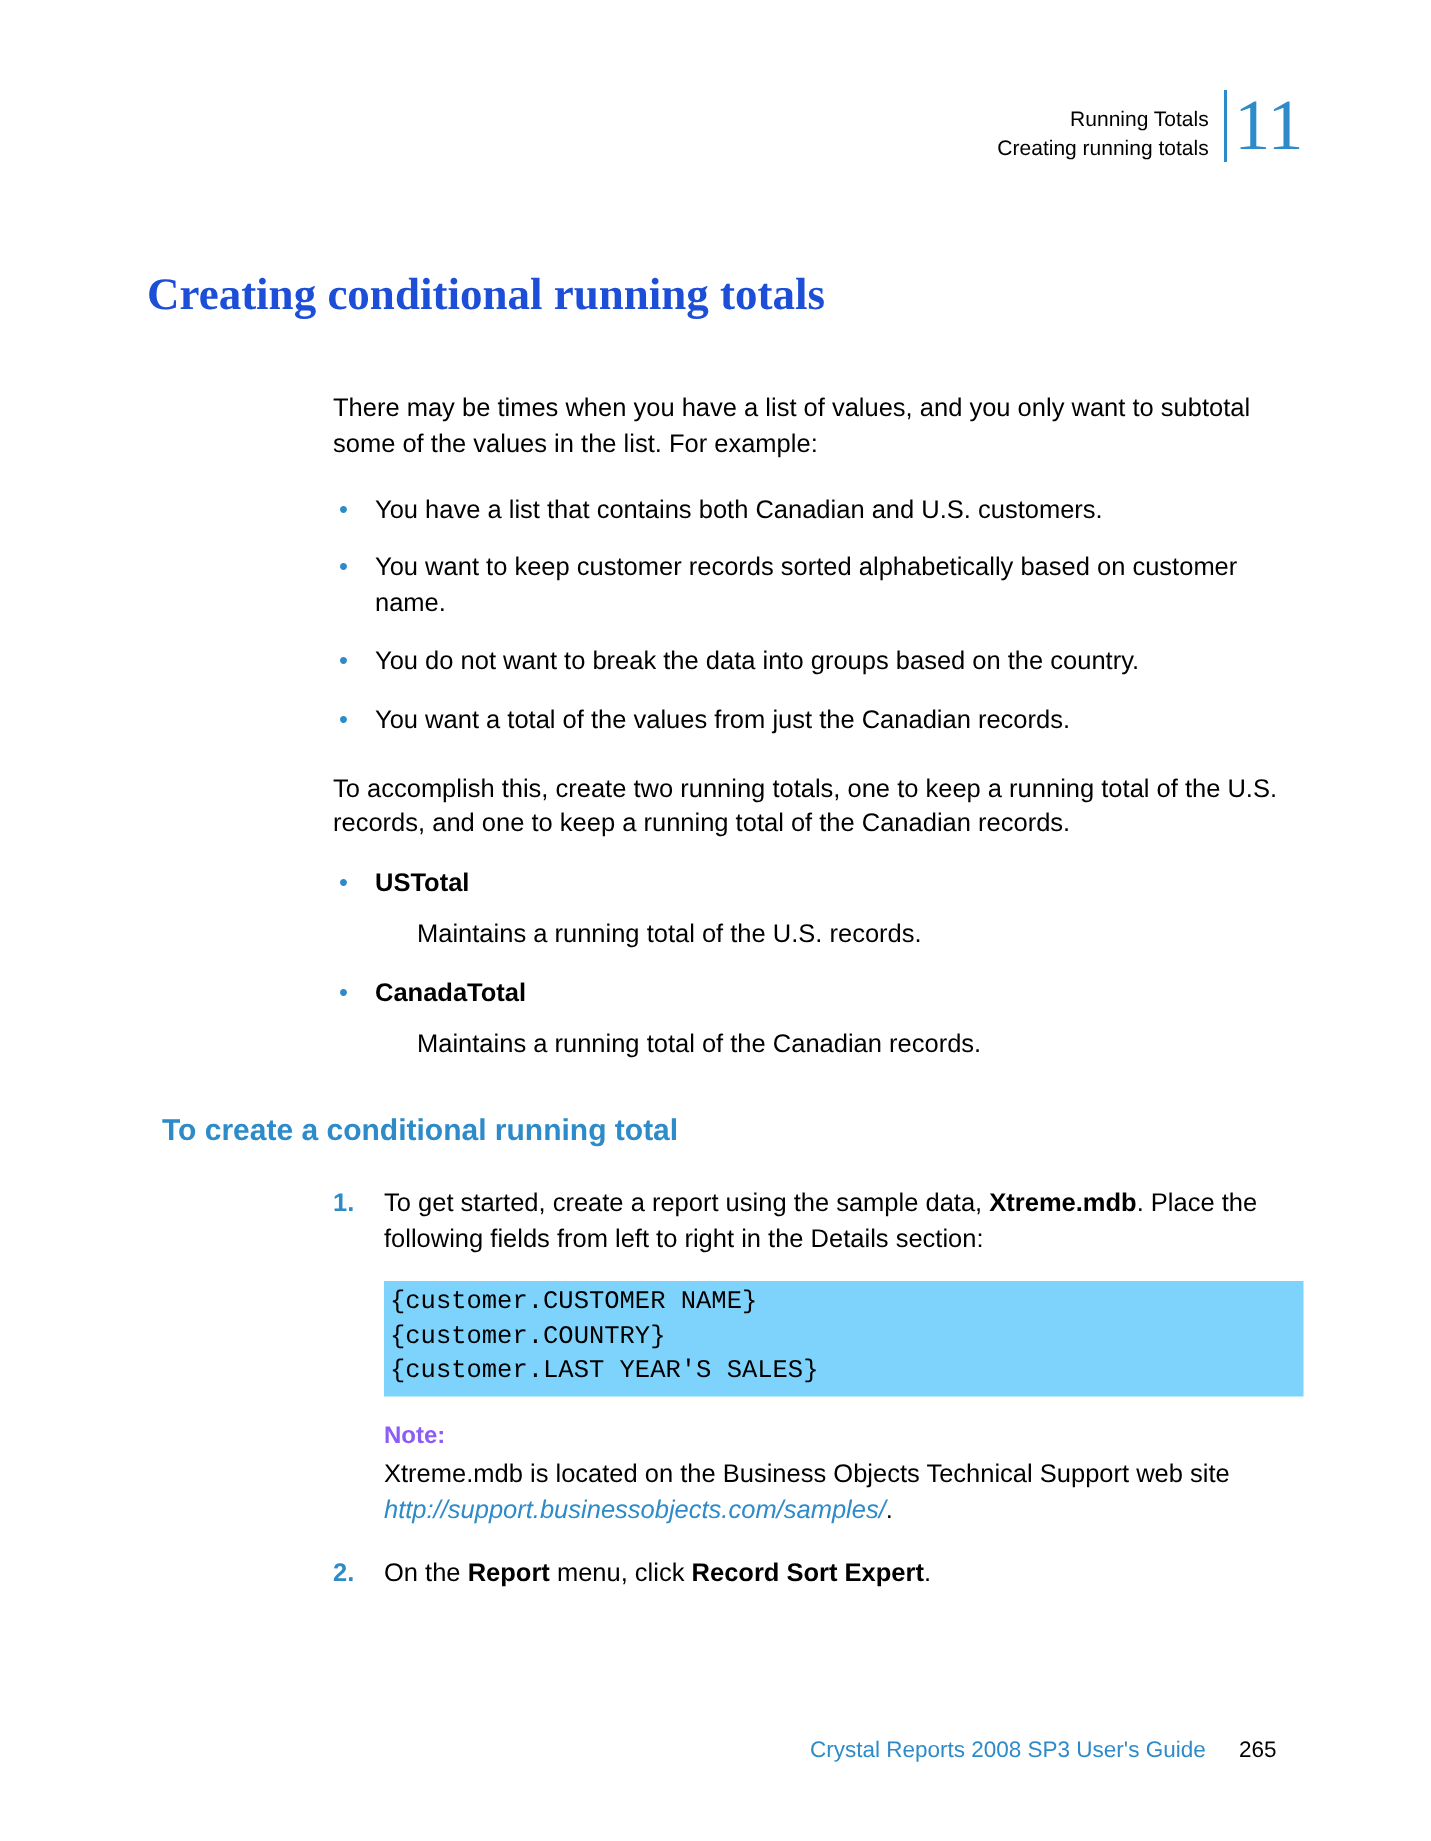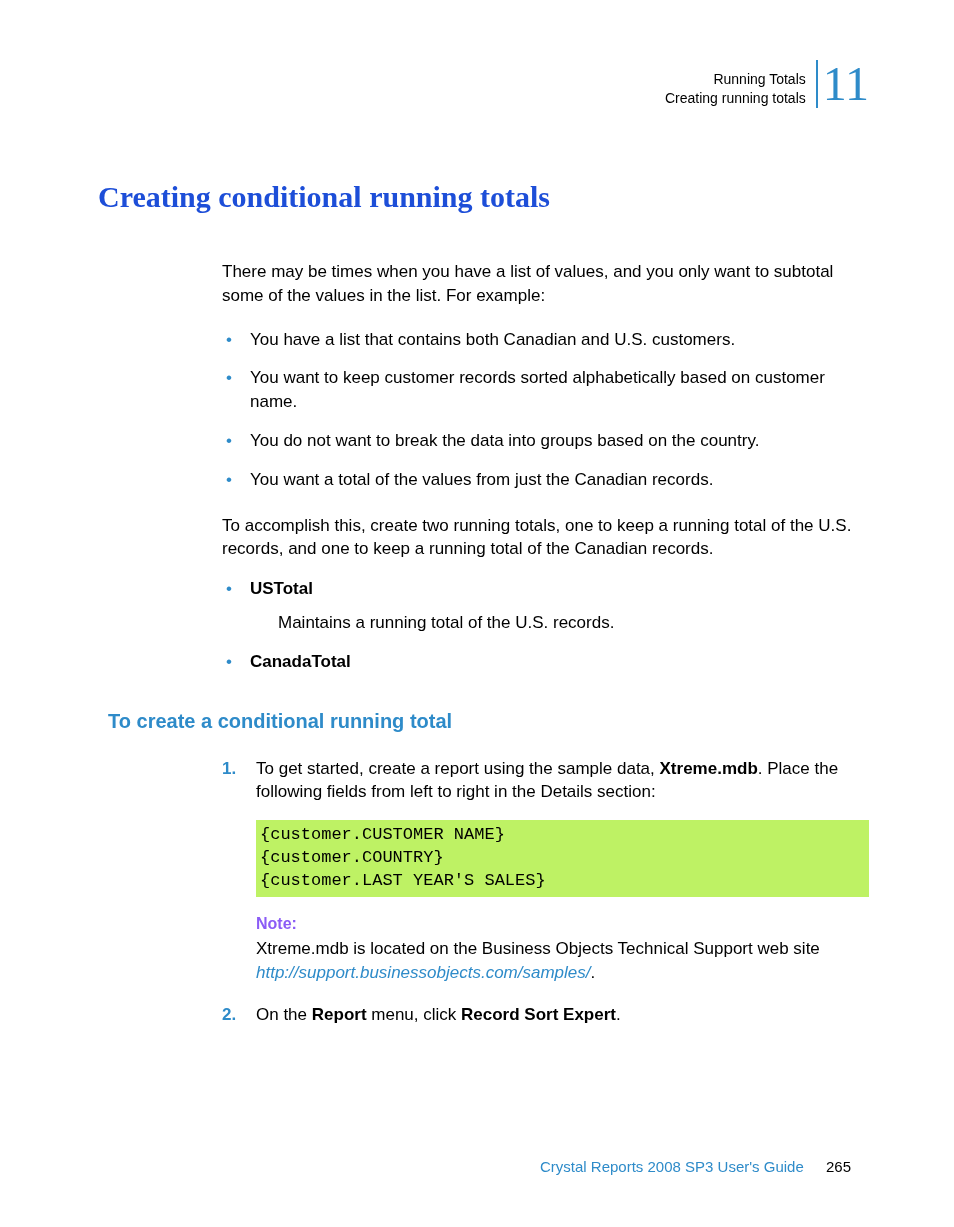--- a/index.html
+++ b/index.html
@@ -109,21 +109,21 @@
   }
   ol.steps > li::before {
     content: counter(step) ".";
     position: absolute;
     left: 0;
     color: #2e8bc9;
     font-weight: bold;
     font-size: 17px;
   }
   .codeblock {
-    background: #bef264;
+    background: #7dd3fc;
     font-family: "Courier New", monospace;
     font-size: 17px;
     padding: 4px 4px;
     margin: 16px 0 16px 0px;
     line-height: 1.35;
     white-space: pre;
   }
   .note-label {
     color: #8b5cf6;
     font-weight: bold;
@@ -176,20 +176,21 @@
 
     <p class="transition-para">To accomplish this, create two running totals, one to keep a running total of the U.S. records, and one to keep a running total of the Canadian records.</p>
 
     <ul class="bullets">
       <li>
         <span class="subhead">USTotal</span>
         <div class="subdesc">Maintains a running total of the U.S. records.</div>
       </li>
       <li>
         <span class="subhead">CanadaTotal</span>
+        <div class="subdesc">Maintains a running total of the Canadian records.</div>
       </li>
     </ul>
   </div>
 
   <h2 class="sub-heading">To create a conditional running total</h2>
 
   <ol class="steps">
     <li>
       <span>To get started, create a report using the sample data, </span><span class="bold">Xtreme.mdb</span><span>. Place the following fields from left to right in the Details section:</span>
       <div class="codeblock">{customer.CUSTOMER NAME}

